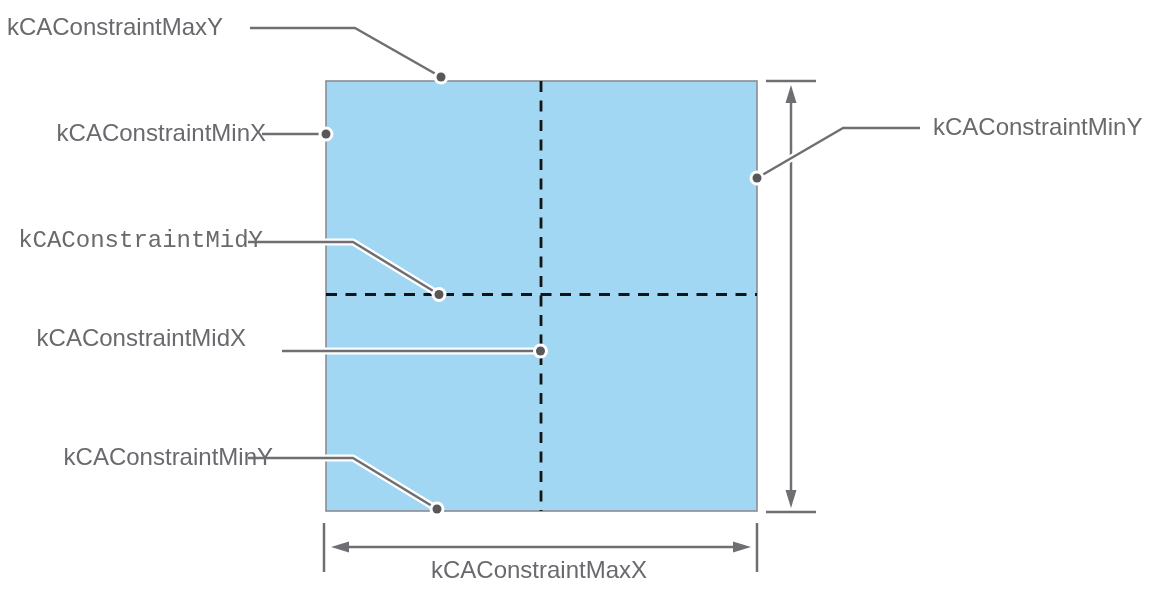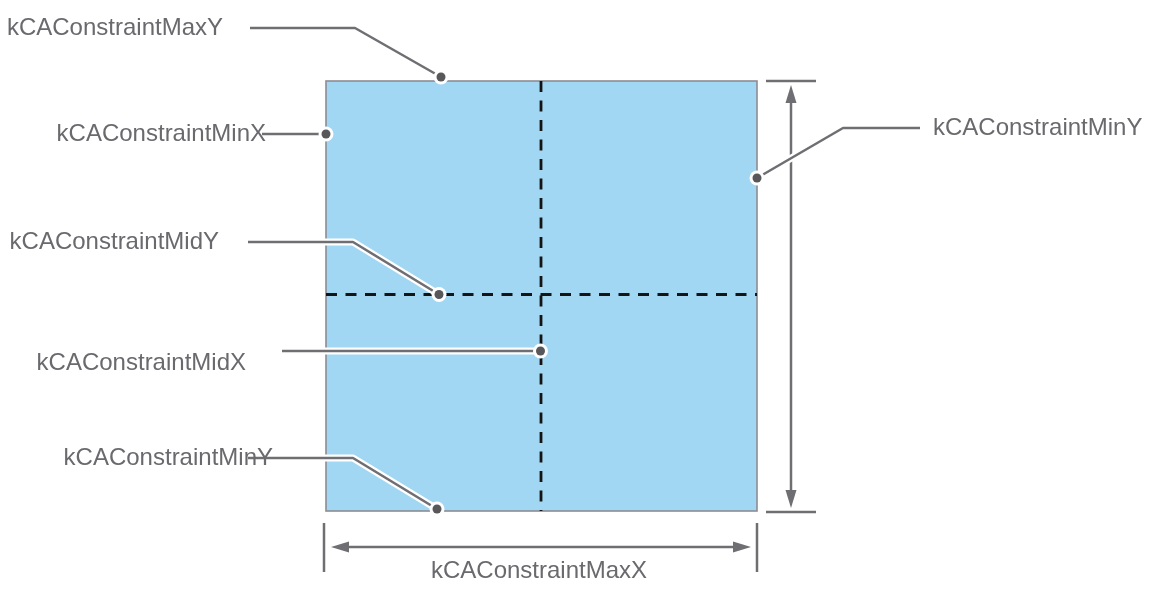--- a/index.html
+++ b/index.html
@@ -36,22 +36,22 @@
   .lbl {
     position: absolute;
     font-size: 24px;
     line-height: 28px;
     color: var(--label_color);
     white-space: nowrap;
     letter-spacing: 0px;
   }
   .lbl-max-y  { top: 13px;  right: 933px; }
   .lbl-min-x  { top: 119px; right: 890px; margin-left: 12px; }
-  .lbl-mid-y  { top: 227px; right: 937px; }
-  .lbl-mid-x  { top: 348px; right: 910px; margin-left: 36px; }
+  .lbl-mid-y  { top: 227px; right: 893px; font-family: Liberation Mono, monospace; }
+  .lbl-mid-x  { top: 324px; right: 910px; margin-left: 36px; }
   .lbl-min-y  { top: 443px; right: 883px; }
   .lbl-max-x  { top: 113px; left: 933px; }
   .lbl-height { top: 280px; left: 807px; }
   .lbl-width  { top: 556px; left: 539px; transform: translateX(-50%); }
 </style>
 </head>
 <body>
 
 <div class="stage">
 

